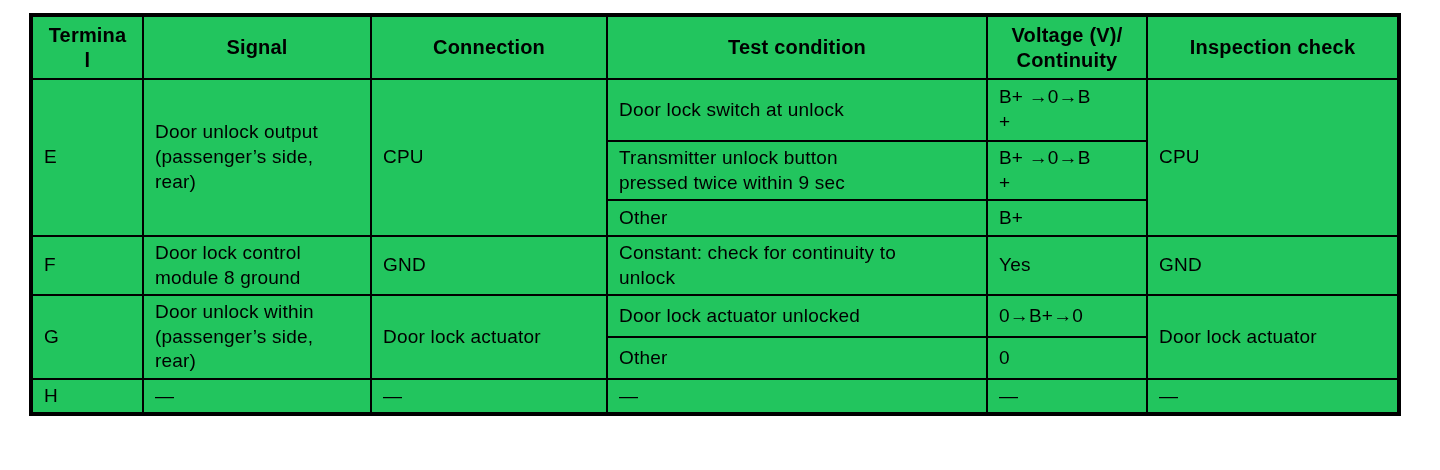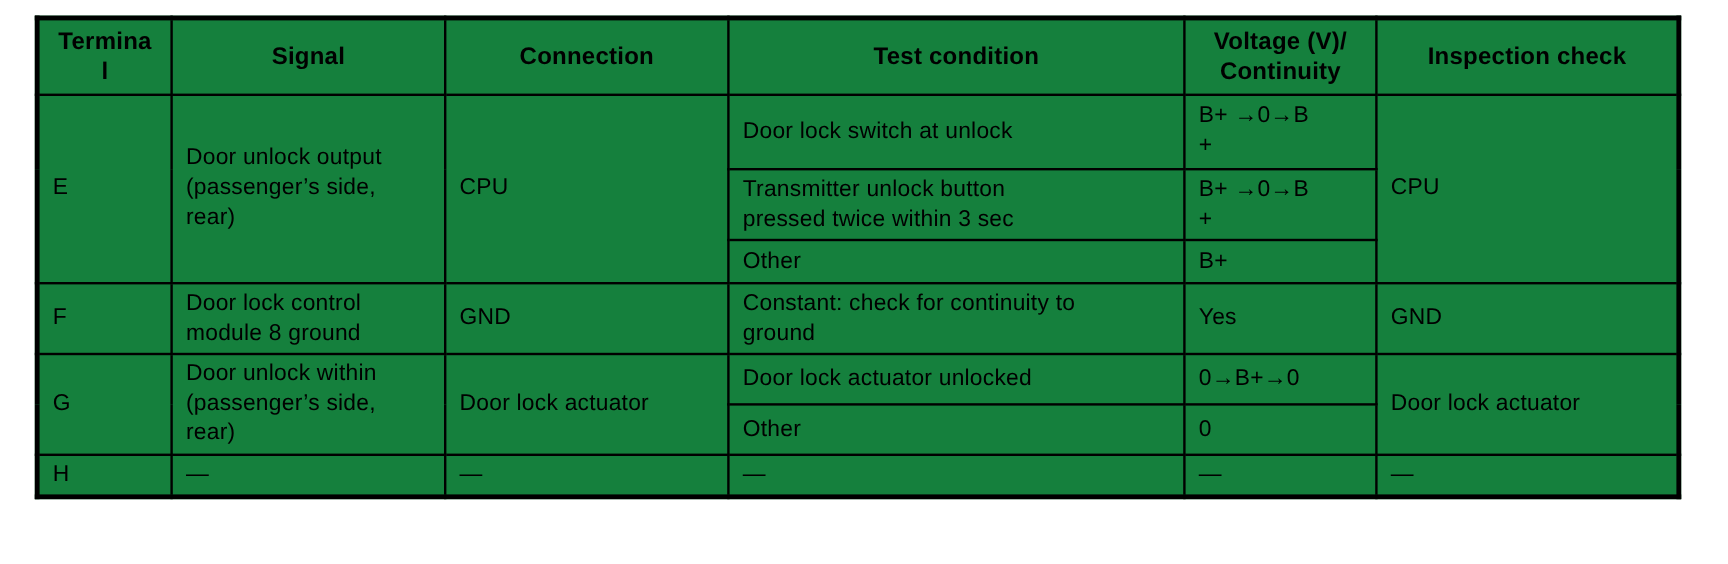--- a/index.html
+++ b/index.html
@@ -19,21 +19,21 @@
     background: #ffffff;
   }
   .table-wrap {
     position: absolute;
     left: 29px;
     top: 13px;
   }
   table.spec {
     border-collapse: collapse;
     table-layout: fixed;
-    background: #15803d;
+    background: #22c55e;
     border: 4px solid #000000;
   }
   table.spec th,
   table.spec td {
     border: 2px solid #000000;
     vertical-align: middle;
     white-space: pre-line;
     overflow: hidden;
     padding: 2px 6px 2px 11px;
     font-size: 19px;
@@ -96,36 +96,36 @@
 (passenger’s side,
 rear)</td>
         <td class="left" rowspan="3">CPU</td>
         <td class="left">Door lock switch at unlock</td>
         <td class="center">B+ →0→B
 +</td>
         <td class="left" rowspan="3">CPU</td>
       </tr>
       <tr class="h-e2">
         <td class="left">Transmitter unlock button
-pressed twice within 3 sec</td>
+pressed twice within 9 sec</td>
         <td class="center">B+ →0→B
 +</td>
       </tr>
       <tr class="h-e3">
         <td class="left">Other</td>
         <td class="center">B+</td>
       </tr>
 
       <tr class="h-f">
         <td class="center">F</td>
         <td class="left">Door lock control
 module 8 ground</td>
         <td class="left">GND</td>
         <td class="left">Constant: check for continuity to
-ground</td>
+unlock</td>
         <td class="center">Yes</td>
         <td class="left">GND</td>
       </tr>
 
       <tr class="h-g1">
         <td class="center" rowspan="2">G</td>
         <td class="left" rowspan="2">Door unlock within
 (passenger’s side,
 rear)</td>
         <td class="left" rowspan="2">Door lock actuator</td>

